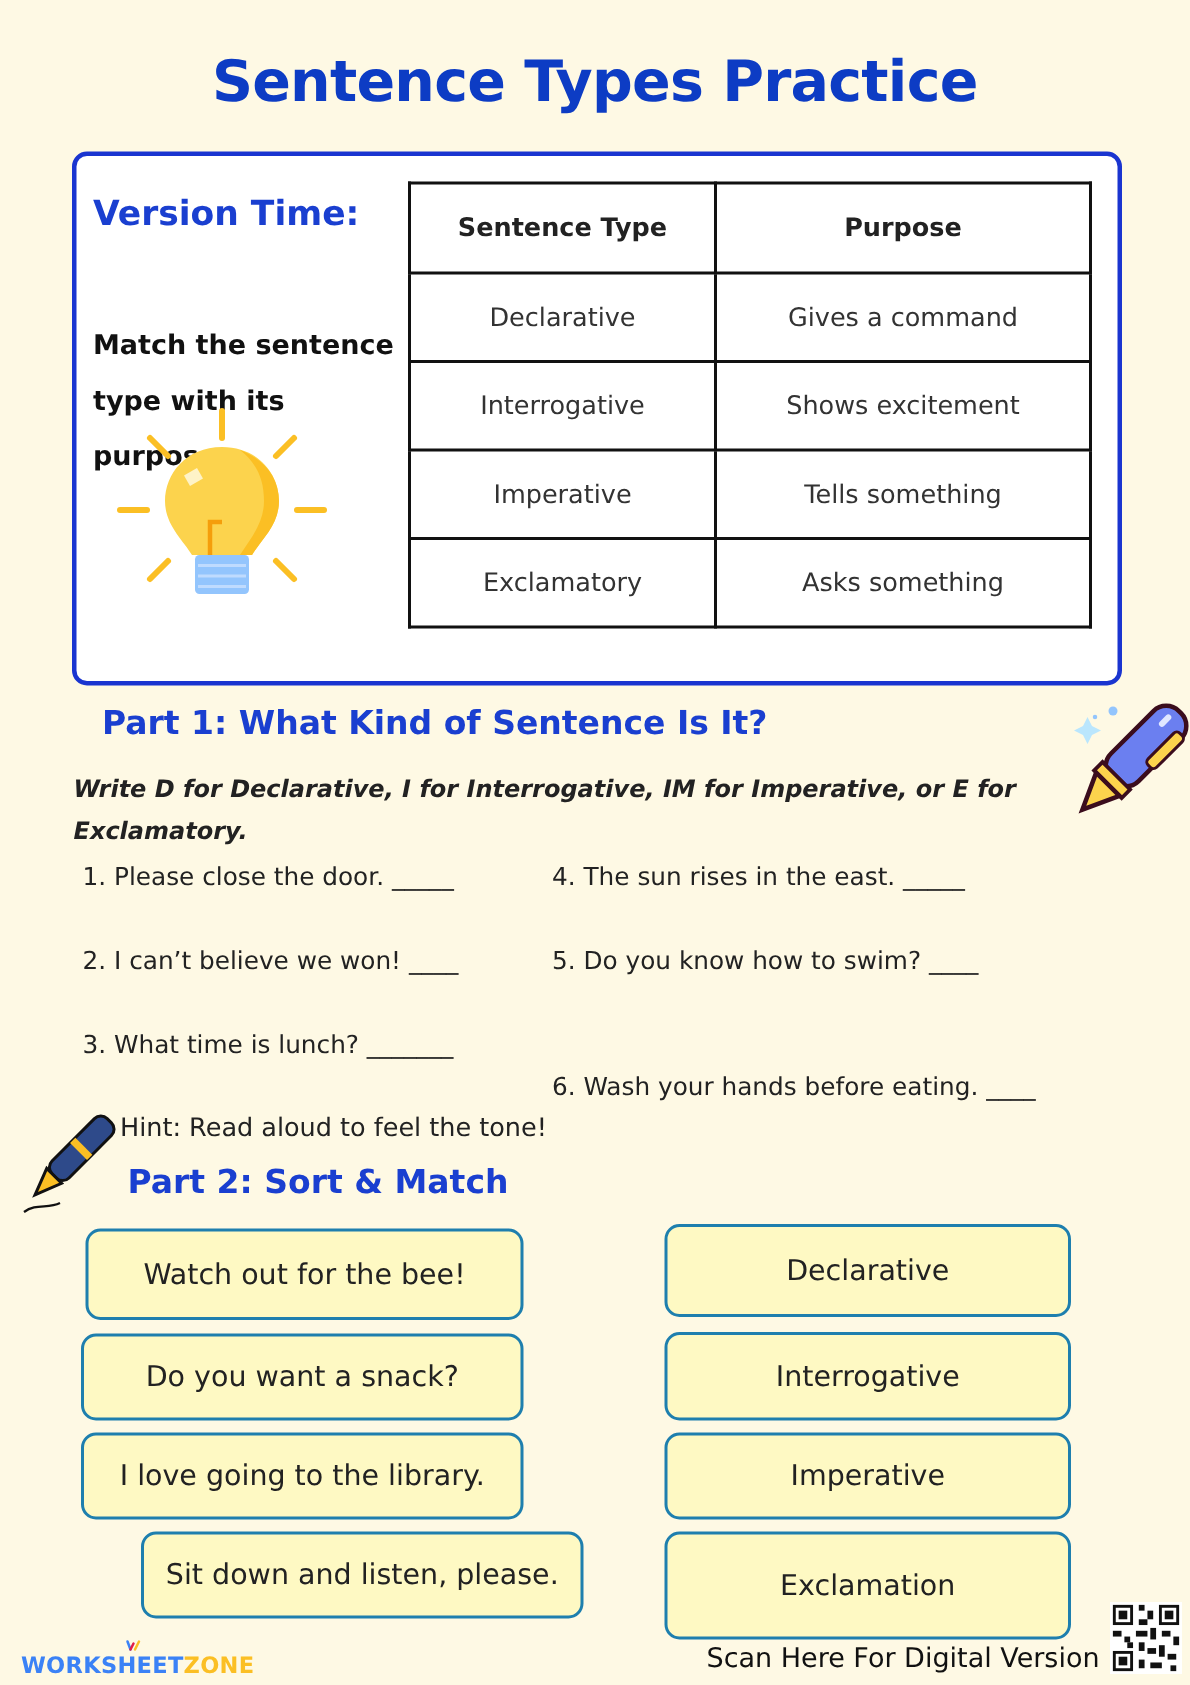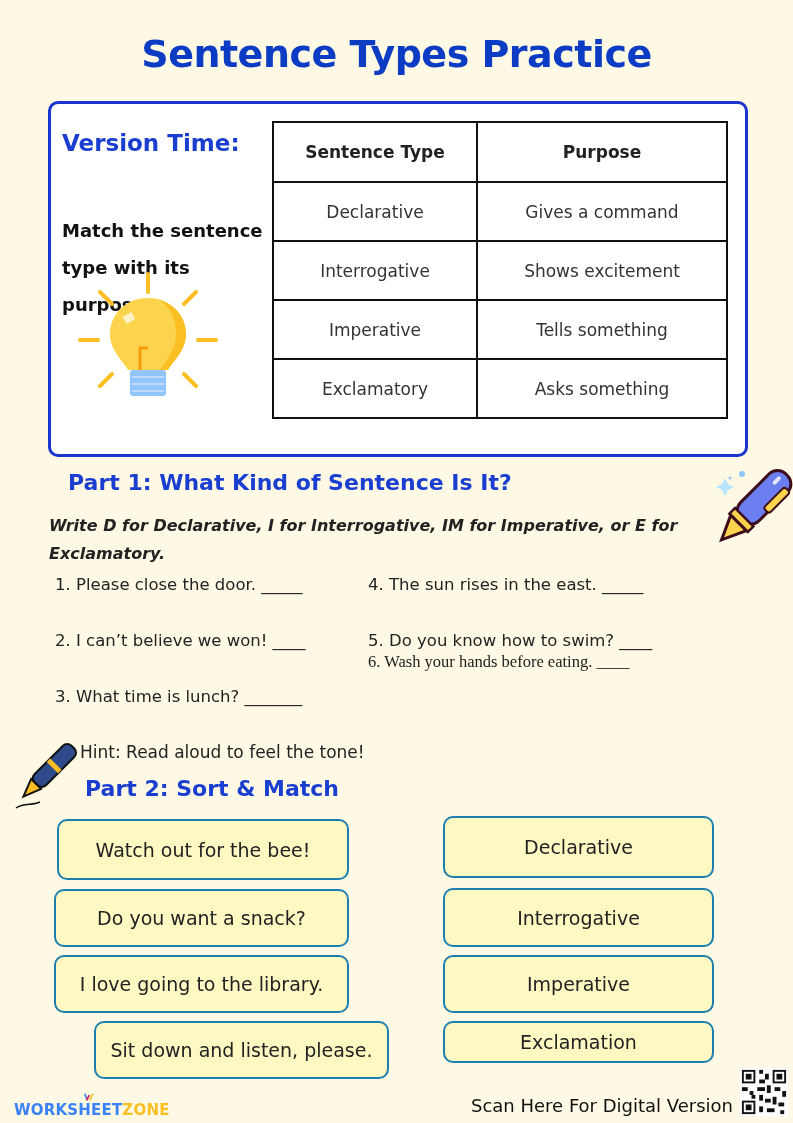--- a/index.html
+++ b/index.html
@@ -128,21 +128,21 @@
     <rect x="38" y="58" width="26" height="8" fill="#fcd34d" stroke="#3b0d1d" stroke-width="2.5"></rect>
     <path d="M40 66 L62 66 L51 90 Z" fill="#fcd34d" stroke="#3b0d1d" stroke-width="3"></path>
   </g>
 </svg>
 
 <div class="abs q" style="left:55px; top:575px;">1. Please close the door. _____</div>
 <div class="abs q" style="left:55px; top:631px;">2. I can’t believe we won! ____</div>
 <div class="abs q" style="left:55px; top:687px;">3. What time is lunch? _______</div>
 <div class="abs q" style="left:368px; top:575px;">4. The sun rises in the east. _____</div>
 <div class="abs q" style="left:368px; top:631px;">5. Do you know how to swim? ____</div>
-<div class="abs q" style="left:368px; top:652px;font-family:Liberation Serif, serif;">6. Wash your hands before eating. ____</div>
+<div class="abs q" style="left:368px; top:715px;">6. Wash your hands before eating. ____</div>
 
 <svg class="abs pen2" viewBox="0 0 72 70">
   <g transform="rotate(45 36 32)">
     <rect x="28" y="-6" width="16" height="52" rx="6" fill="#2e4a8a" stroke="#111" stroke-width="2"></rect>
     <rect x="28" y="18" width="16" height="5" fill="#fbbf24"></rect>
     <path d="M29 46 L43 46 L36 64 Z" fill="#fbbf24" stroke="#111" stroke-width="2"></path>
   </g>
   <path d="M6 66 C14 60 22 64 30 60" stroke="#111" stroke-width="1.5" fill="none"></path>
 </svg>
 
@@ -164,21 +164,21 @@
 
 <div class="card right" style="left:443px; top:816px; width:271px; height:62px;">
     <span>Declarative</span>
   </div>
 <div class="card right" style="left:443px; top:888px; width:271px; height:59px;">
     <span>Interrogative</span>
   </div>
 <div class="card right" style="left:443px; top:955px; width:271px; height:58px;">
     <span>Imperative</span>
   </div>
-<div class="card right" style="left:443px; top:1021px; width:271px; height:42px;">
+<div class="card right" style="left:443px; top:1021px; width:271px; height:72px;">
     <span>Exclamation</span>
   </div>
 
 <div class="abs logo">
   <svg width="30" height="24" viewBox="0 0 30 24">
     <line x1="3" y1="4" x2="9" y2="20" stroke="#3b82f6" stroke-width="5" stroke-linecap="round"></line>
     <line x1="9" y1="20" x2="15" y2="8" stroke="#e11d48" stroke-width="5" stroke-linecap="round"></line>
     <line x1="18" y1="20" x2="26" y2="4" stroke="#fbbf24" stroke-width="5" stroke-linecap="round"></line>
   </svg>
   <span class="logo-text"><span style="color:#3b82f6">WORKSHEET</span><span style="color:#fbbf24">ZONE</span></span>

